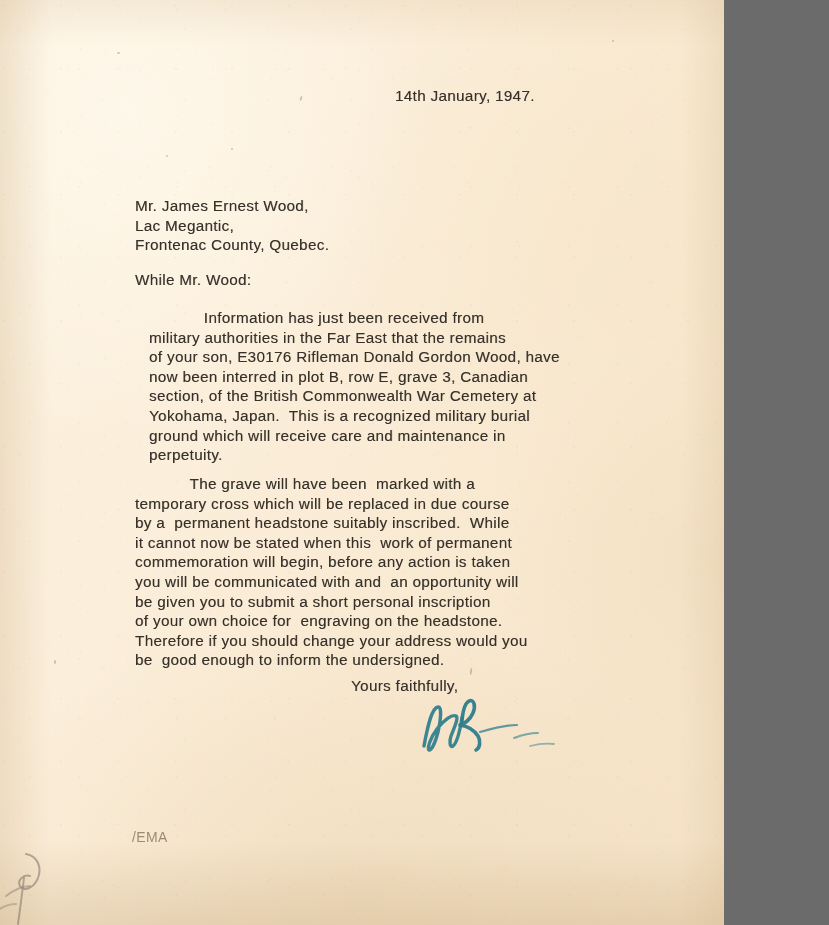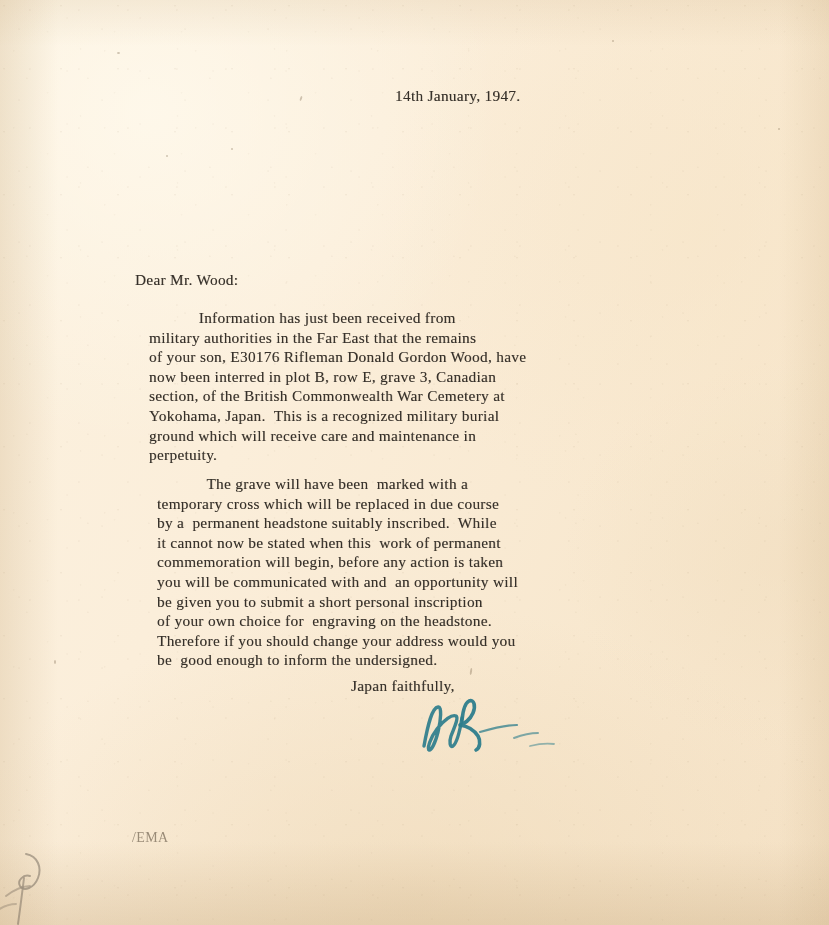--- a/index.html
+++ b/index.html
@@ -4,31 +4,31 @@
 <title>Scanned Typewritten Letter</title>
 <style>
   html, body {
     margin: 0;
     padding: 0;
     background: #6b6b6b;
   }
 
   #page {
     position: relative;
-    width: 829px;
+    width: 724px;
     height: 925px;
     overflow: hidden;
     background-color: #fbeedb;
     background-image:
       radial-gradient(ellipse 70% 60% at 18% 12%, rgba(255,250,238,0.75) 0%, rgba(255,250,238,0) 60%),
       radial-gradient(ellipse 60% 50% at 85% 25%, rgba(247,229,200,0.55) 0%, rgba(247,229,200,0) 65%),
       radial-gradient(ellipse 80% 45% at 50% 97%, rgba(236,214,180,0.55) 0%, rgba(236,214,180,0) 70%),
       radial-gradient(ellipse 40% 30% at 96% 60%, rgba(240,221,190,0.5) 0%, rgba(240,221,190,0) 70%),
       linear-gradient(115deg, #fcf2e0 0%, #fbeeda 35%, #f8e8cf 70%, #f5e2c6 100%);
-    font-family: Liberation Serif, serif;
+    font-family: Liberation Sans, sans-serif;
     color: #3b352d;
   }
 
   
   #grain {
     position: absolute;
     inset: 0;
     pointer-events: none;
     opacity: 0.35;
     background-image:
@@ -62,21 +62,21 @@
     line-height: 19.6px;
     letter-spacing: 0.35px;
     color: #35302a;
     text-shadow: 0.4px 0.3px 0.6px rgba(90,78,62,0.45);
   }
 
   #date-line       { left: 395px; top: 86px; }
   #addressee       { left: 135px; top: 196px; }
   #salutation      { left: 135px; top: 270px; }
   #para-1          { left: 149px; top: 308px; }
-  #para-2          { left: 135px; top: 474px; margin-left: 22px; }
+  #para-2          { left: 135px; top: 474px; }
   #closing         { left: 351px; top: 676px; }
   #signature-block { left: 388px; top: 753px; }
   #ref-initials    { left: 132px; top: 808px; font-size: 14px; color: #8a7c69; text-shadow: none; opacity: 0.85; margin-top: 20px; }
 
   
   #signature-ink {
     position: absolute;
     left: 418px;
     top: 694px;
     width: 150px;
@@ -110,22 +110,25 @@
   <div class="speck" style="left:166px; top:155px; width:2px; height:2px;"></div>
   <div class="speck" style="left:300px; top:96px;  width:2px; height:5px; transform:rotate(20deg);"></div>
   <div class="speck" style="left:778px; top:128px; width:2px; height:2px;"></div>
   <div class="speck" style="left:612px; top:40px;  width:2px; height:2px;"></div>
   <div class="speck" style="left:54px;  top:660px; width:2px; height:4px;"></div>
   <div class="speck" style="left:231px; top:148px; width:2px; height:2px;"></div>
   <div class="speck" style="left:470px; top:668px; width:2px; height:7px; transform:rotate(8deg);"></div>
 
   <div class="tw" id="date-line">14th January, 1947.</div>
 
+  <div class="tw" id="addressee">Mr. James Ernest Wood,
+Lac Megantic,
+Frontenac County, Quebec.</div>
 
-  <div class="tw" id="salutation">Dear Mr. Wood:</div>
+  <div class="tw" id="salutation">While Mr. Wood:</div>
 
   <div class="tw" id="para-1">            Information has just been received from
 military authorities in the Far East that the remains
 of your son, E30176 Rifleman Donald Gordon Wood, have
 now been interred in plot B, row E, grave 3, Canadian
 section, of the British Commonwealth War Cemetery at
 Yokohama, Japan.  This is a recognized military burial
 ground which will receive care and maintenance in
 perpetuity.</div>
 
@@ -133,21 +136,21 @@
 temporary cross which will be replaced in due course
 by a  permanent headstone suitably inscribed.  While
 it cannot now be stated when this  work of permanent
 commemoration will begin, before any action is taken
 you will be communicated with and  an opportunity will
 be given you to submit a short personal inscription
 of your own choice for  engraving on the headstone.
 Therefore if you should change your address would you
 be  good enough to inform the undersigned.</div>
 
-  <div class="tw" id="closing">Japan faithfully,</div>
+  <div class="tw" id="closing">Yours faithfully,</div>
 
   <svg id="signature-ink" viewBox="0 0 150 66">
     <g fill="none" stroke="#2d7d8c" stroke-linecap="round" stroke-linejoin="round">
       <path d="M6,52 C10,30 14,14 20,13 C24,12 23,26 20,38 C17,50 13,57 11,56 C9,55 12,44 19,35
                C26,26 34,20 38,22 C41,24 36,34 33,42 C31,48 32,54 35,52 C39,49 42,36 44,24" stroke-width="3.4" opacity="0.92"></path>
       <path d="M44,26 C45,16 47,9 51,7 C56,5 58,12 55,19 C52,26 46,30 42,31
                C49,32 56,36 60,42 C63,47 62,54 58,56" stroke-width="3.6" opacity="0.95"></path>
       <path d="M62,38 C76,34 88,31 99,31" stroke-width="2.2" opacity="0.75"></path>
       <path d="M96,44 C104,41 112,39 120,39" stroke-width="2.0" opacity="0.6"></path>
       <path d="M112,52 C120,50 128,49 136,50" stroke-width="1.8" opacity="0.5"></path>

